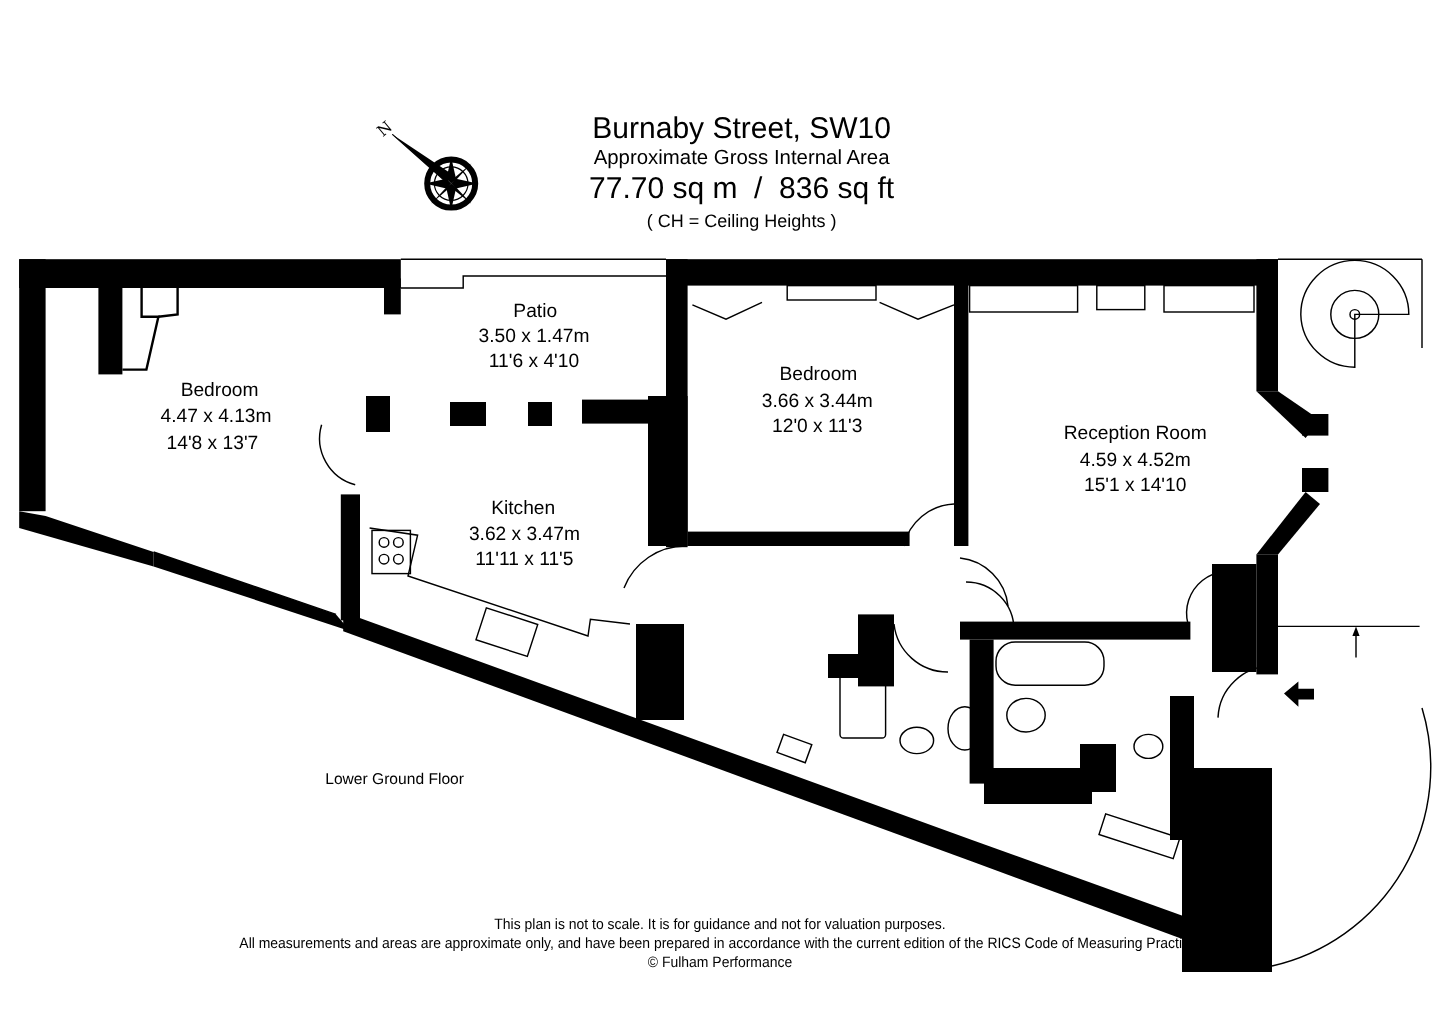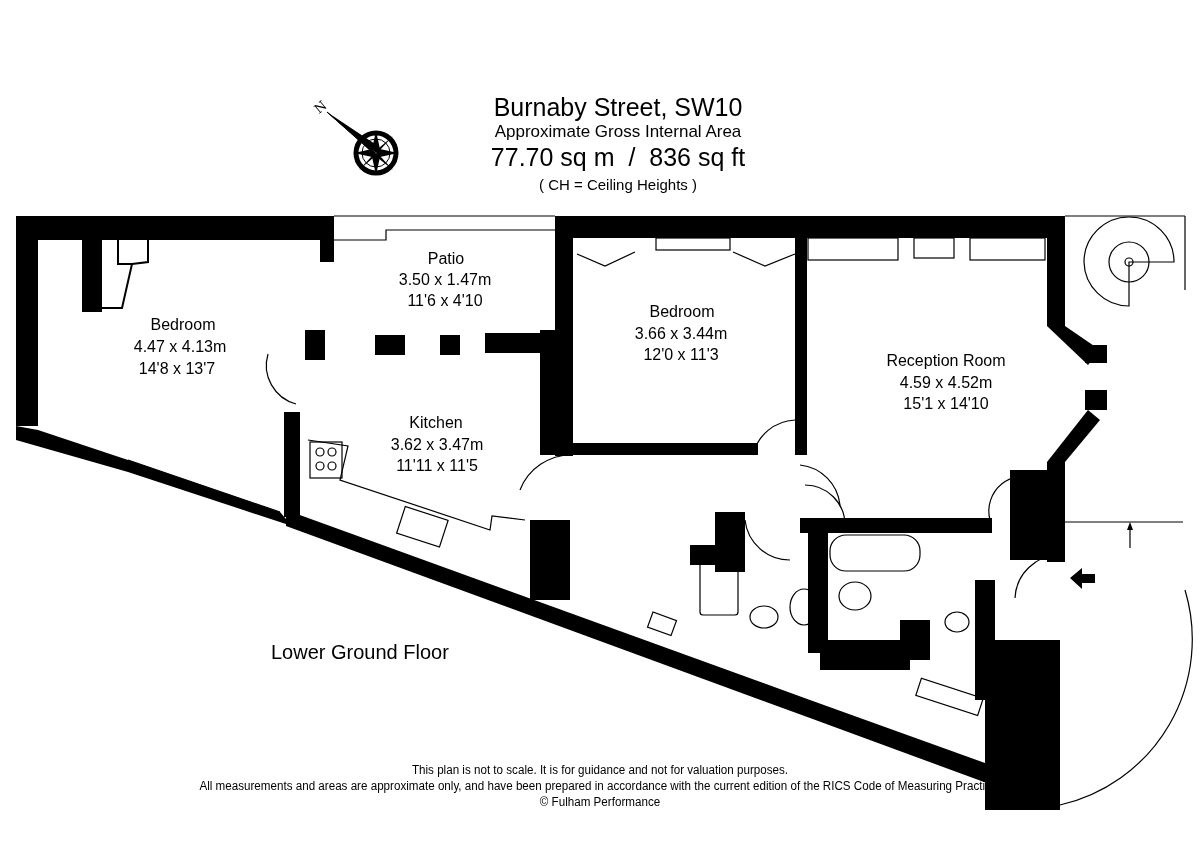--- a/index.html
+++ b/index.html
@@ -5,21 +5,21 @@
   html, body { margin: 0; padding: 0; background: #ffffff; }
   body { width: 1200px; height: 848px; position: relative; overflow: hidden;
          font-family: "Liberation Sans", sans-serif; color: #000; }
   .header { position: absolute; left: 0; top: 92px; width: 1236px; text-align: center; }
   .title { font-size: 25px; line-height: 30px; }
   .subtitle { font-size: 17px; line-height: 20px; }
   .area { font-size: 25px; line-height: 30px; }
   .note { font-size: 15px; line-height: 22px; margin-top: 2px; }
   svg.plan { position: absolute; left: 0; top: 0; }
   .room-label { font-family: "Liberation Sans", sans-serif; font-size: 16px; fill: #000; }
-  .floor-label { position: absolute; left: 271px; top: 641px; font-size: 20px; text-align: center; }
+  .floor-label { position: absolute; left: 271px; top: 641px; font-size: 13px; text-align: center; }
   .footer { position: absolute; left: 0; top: 762px; width: 1200px; text-align: center;
             font-size: 12.5px; line-height: 16px; transform: scaleX(0.93); transform-origin: 600px 0; }
 </style>
 </head>
 <body>
 
 <svg class="plan" width="1200" height="848" viewBox="0 0 1200 848">
 
   <g>
     <text x="316" y="114" font-family="DejaVu Serif, serif" font-size="13" transform="rotate(-40 318 110)">N</text>

